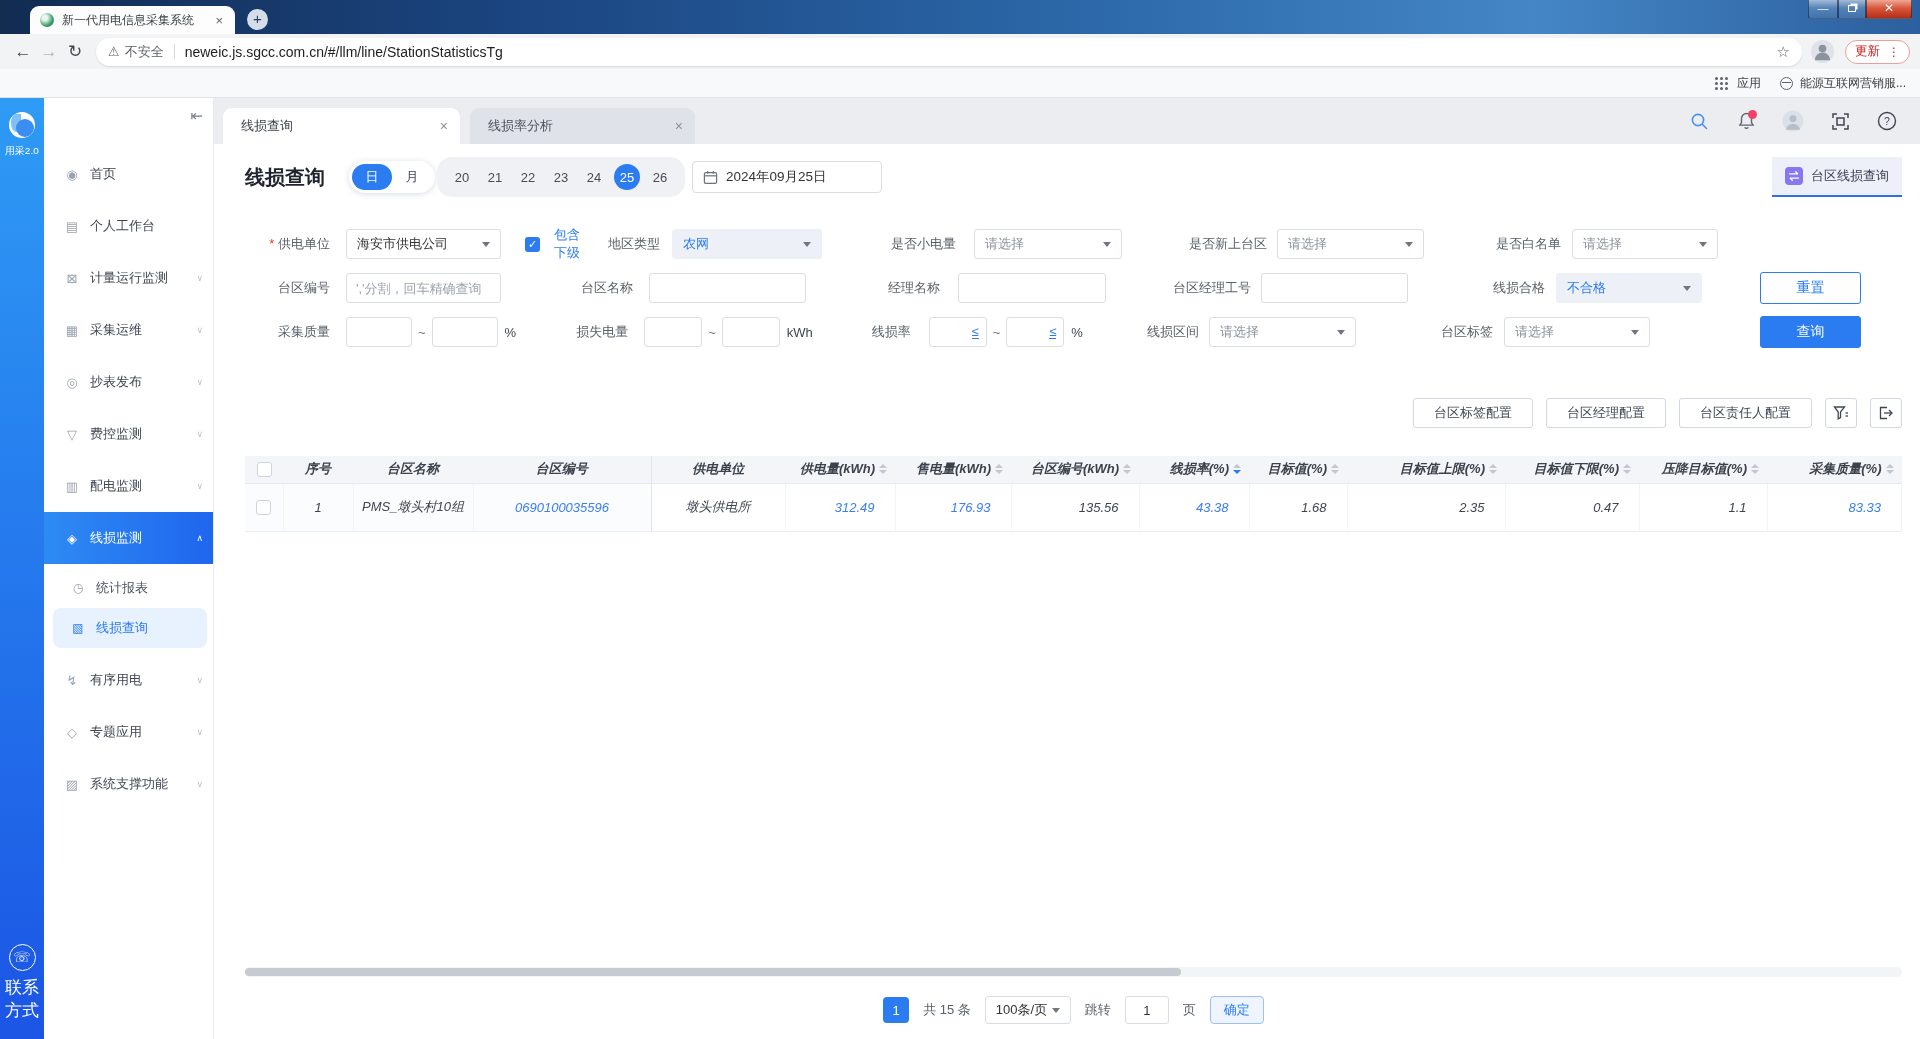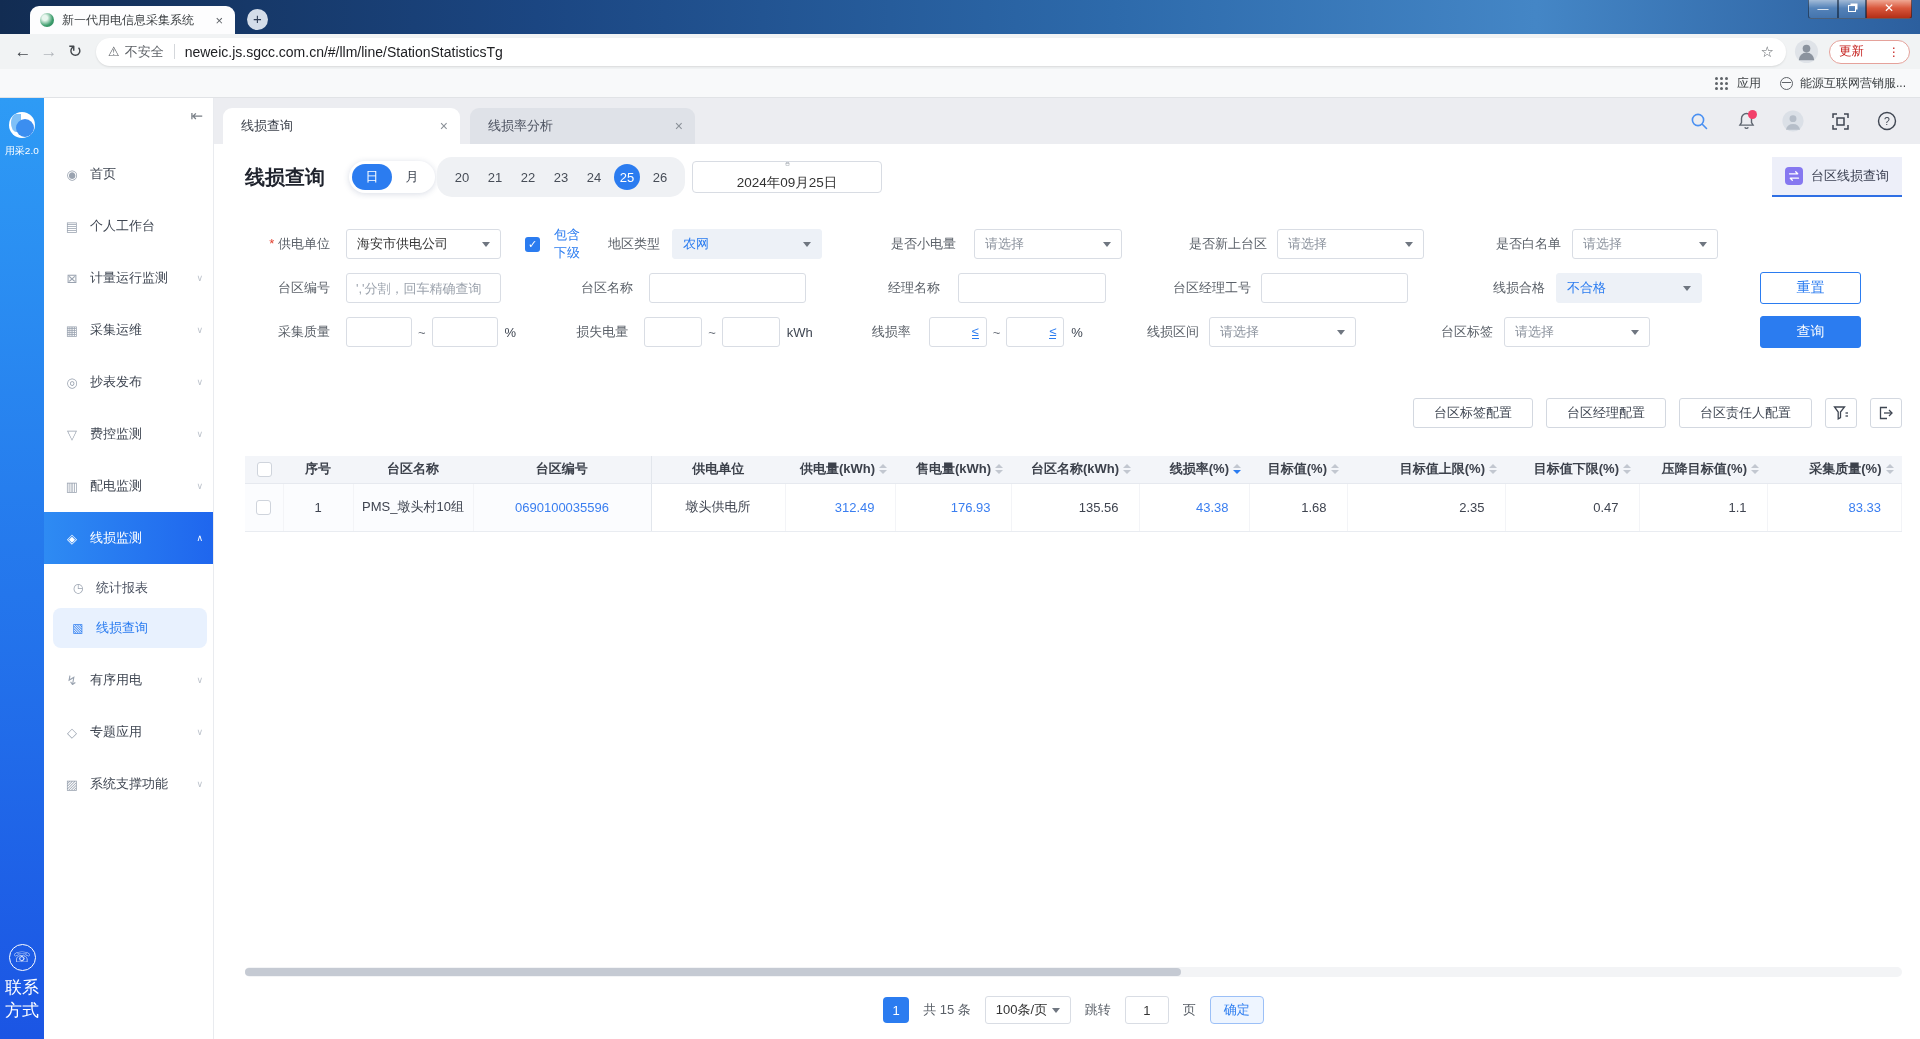--- a/index.html
+++ b/index.html
@@ -22,21 +22,21 @@
 
   .toolbar { height:35px; background:#f1f3f4; display:flex; align-items:center; padding:0 10px; }
   .navico { font-size:17px; color:#44484d; width:26px; text-align:center; }
   .navico.disabled { color:#b2b6bb; }
   .omnibox { flex:1; height:28px; background:#fff; border-radius:14px; margin:0 8px; display:flex; align-items:center; padding:0 12px; box-shadow:0 1px 2px rgba(0,0,0,.10); }
   .sec-warn { color:#5f6368; font-size:13px; display:flex; align-items:center; gap:5px; }
   .omni-div { width:1px; height:15px; background:#d4d7db; margin:0 10px; }
   .url-text { font-size:14px; color:#202124; }
   .omni-star { margin-left:auto; color:#5f6368; font-size:15px; }
   .chrome-avatar { width:25px; height:25px; flex:none; }
-  .update-pill { height:24px; border:1.5px solid #e5a29b; border-radius:13px; background:#fff; display:flex; align-items:center; gap:24px; padding:0 9px; margin-left:10px; }
+  .update-pill { height:24px; border:1.5px solid #e5a29b; border-radius:13px; background:#fff; display:flex; align-items:center; gap:8px; padding:0 9px; margin-left:10px; }
   .update-txt { color:#c5221f; font-size:12.5px; }
   .update-more { color:#c5221f; font-size:12px; letter-spacing:0; }
 
   .bookmarks { height:29px; background:#f8f9fa; border-bottom:1px solid #e1e3e6; display:flex; align-items:center; padding:0 14px; gap:7px;justify-content:flex-end; }
   .grid-ico { width:13px; height:13px; position:relative; margin-right:2px; }
   .grid-ico i { position:absolute; width:3px; height:3px; border-radius:50%; background:#5f6368; }
   .bm-label { font-size:12px; color:#3c4043; }
   .globe-ico { width:13px; height:13px; border:1.5px solid #5f6368; border-radius:50%; position:relative; margin-left:12px; }
   .globe-ico::after { content:""; position:absolute; left:1px; right:1px; top:4px; border-top:1px solid #5f6368; }
 
@@ -79,21 +79,21 @@
 
   .content { flex:1; background:#fff; display:flex; flex-direction:column; padding:0 18px 0 31px; min-height:0; }
   .title-row { height:66px; display:flex; align-items:center; flex:none; }
   .page-title { font-size:20px; font-weight:bold; color:#20242e; }
   .seg-toggle { margin-left:24px; background:#fff; border-radius:16px; box-shadow:0 1px 6px rgba(40,60,110,.18); padding:3px; display:flex; align-items:center; }
   .seg { min-width:40px; height:26px; border-radius:13px; font-size:13px; display:flex; align-items:center; justify-content:center; color:#3f4652; padding:0 12px; }
   .seg.on { background:#2b7cf0; color:#fff; }
   .date-strip { margin-left:2px; height:40px; background:#eff1f4; border-radius:15px; display:flex; align-items:center; gap:7px; padding:0 12px; }
   .dnum { min-width:26px; height:26px; border-radius:50%; display:flex; align-items:center; justify-content:center; font-size:13px; color:#474d57; }
   .dnum.on { background:#2b7cf0; color:#fff; }
-  .date-input { margin-left:7px; width:190px; height:32px; border:1px solid #d8dce3; border-radius:4px; display:flex; align-items:center; gap:8px; padding:0 10px; font-size:13.5px; color:#333; background:#fff;flex-direction:column; }
+  .date-input { margin-left:7px; width:190px; height:32px; border:1px solid #d8dce3; border-radius:4px; display:flex; align-items:center; gap:8px; padding:0 10px; font-size:13.5px; color:#333; background:#fff; }
   .ctx-chip { margin-left:auto; height:40px; background:#edeff9; border-bottom:2px solid #2f6fe4; display:flex; align-items:center; gap:8px; padding:0 13px; font-size:13px; color:#3a3f51; }
 
   
   .filters { padding-top:18px; flex:none; }
   .frow { display:flex; align-items:center; height:32px; margin-bottom:12px; padding-right:41px; }
   .flab { font-size:13px; color:#5a6068; text-align:right; white-space:nowrap; flex:none; }
   .w-a { width:85px; } .w-b { width:116px; margin-left:16px; } .w-c { width:118px; margin-left:16px; }
   .w-d { width:129px; margin-left:16px; } .w-e { width:121px; margin-left:16px; }
   .req::before { content:"* "; color:#e2402f; }
   .fld { height:30px; border:1px solid #d9dde4; border-radius:3px; background:#fff; display:flex; align-items:center; font-size:13px; color:#333; flex:none; }
@@ -122,21 +122,21 @@
   .btn-reset { width:101px; margin-left:auto; background:#fff; border:1px solid #2b7cf0; color:#2b7cf0; }
   .btn-query { width:101px; margin-left:auto; background:#2b7cf0; border:1px solid #2b7cf0; color:#fff; }
 
   
   .action-row { margin-top:38px; height:30px; display:flex; align-items:center; justify-content:flex-end; gap:13px; flex:none; }
   .act-btn { height:30px; padding:0 20px; background:#fff; border:1px solid #d3d8e0; border-radius:3px; font-size:13px; color:#3f4652; display:flex; align-items:center; }
   .ico-btn { width:32px; height:30px; background:#fff; border:1px solid #d3d8e0; border-radius:3px; display:flex; align-items:center; justify-content:center; }
 
   
   .tbl-wrap { margin-top:28px; flex:none; }
-  table { width:100%; border-collapse:collapse; table-layout:fixed; font-size:13px; }
+  table { width:100%; border-collapse:collapse; table-layout:fixed; font-size:13px;font-style:italic; }
   thead th { background:#f3f5f9; height:27px; font-weight:600; color:#3c414b; border-bottom:1px solid #e6e9ef; padding:0; }
   .th-inner { display:flex; align-items:center; justify-content:center; gap:4px; }
   .th-inner.rt { justify-content:flex-end; padding-right:8px; }
   .sort { display:flex; flex-direction:column; gap:2px; }
   .sort i { width:0; height:0; border-left:4px solid transparent; border-right:4px solid transparent; display:block; }
   .sort .up { border-bottom:4.5px solid #c2c7d0; }
   .sort .dn { border-top:4.5px solid #c2c7d0; }
   .sort .dn.on { border-top-color:#2b7cf0; }
   tbody td { height:48px; border-bottom:1px solid #e9ecf1; border-right:1px solid #f3f4f7; color:#3f4450; text-align:center; }
   tbody td.fixed { background:#fbfcfe; }
@@ -541,21 +541,21 @@
                     <div class="th-inner rt">
                       <span>售电量(kWh)</span>
                       <span class="sort">
                         <i class="up"></i>
                         <i class="dn"></i>
                       </span>
                     </div>
                   </th>
                 <th>
                     <div class="th-inner rt">
-                      <span>台区名称(kWh)</span>
+                      <span>台区编号(kWh)</span>
                       <span class="sort">
                         <i class="up"></i>
                         <i class="dn"></i>
                       </span>
                     </div>
                   </th>
                 <th>
                     <div class="th-inner rt">
                       <span>线损率(%)</span>
                       <span class="sort">

